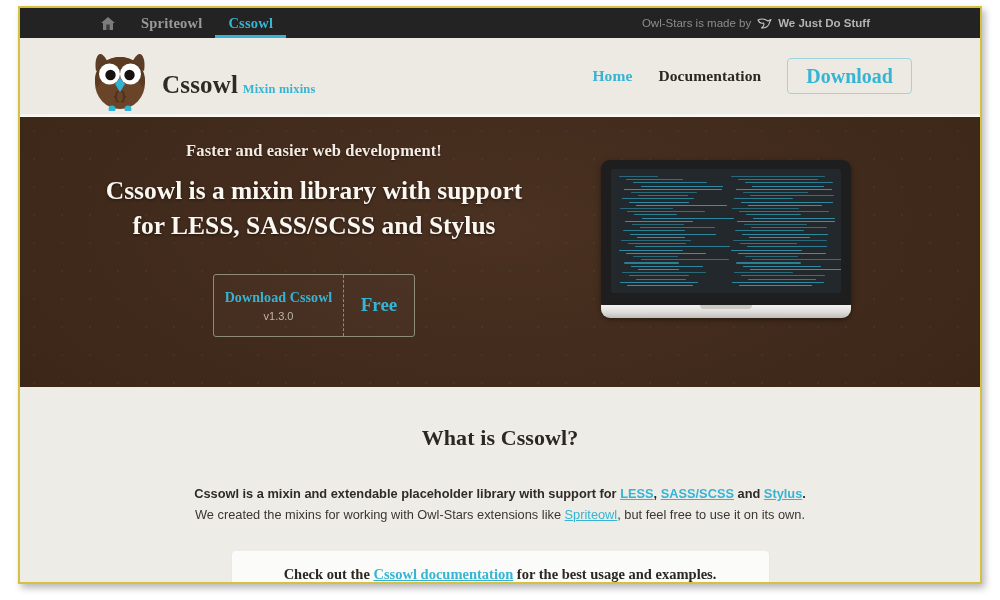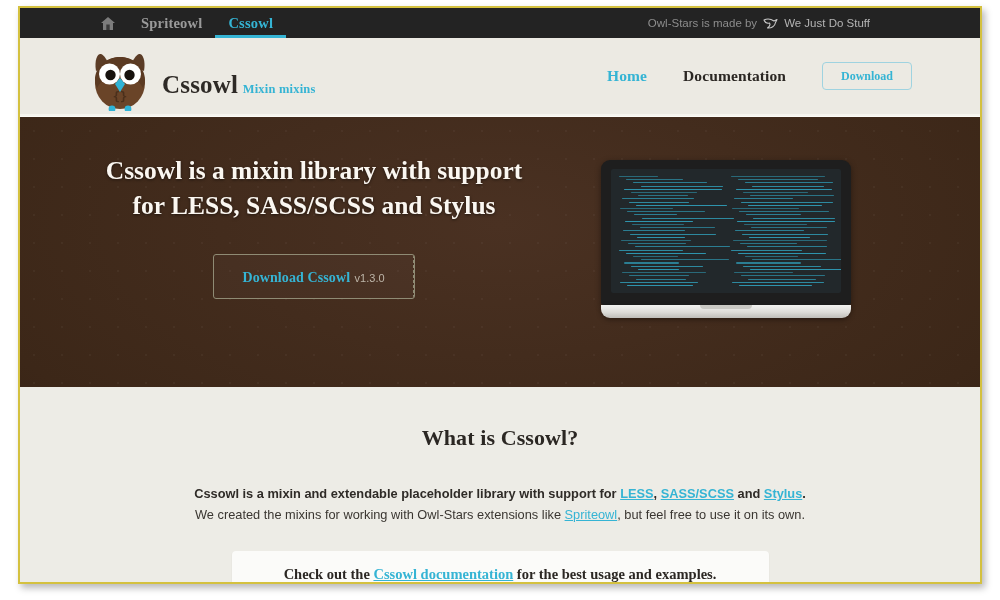--- a/index.html
+++ b/index.html
@@ -57,21 +57,21 @@
     height: 3px; background: #35b4d4;
   }
 
   .topbar-right {
     display: flex; align-items: center; gap: 5px;
     padding-right: 110px;
     font-size: 11.5px; color: #8d8d8d;
     font-family: "Liberation Sans", sans-serif;
   }
   .wjds-icon { display: block; width: 17px; height: 13px; }
-  .wjds-name { color: #b4b4b4; }
+  .wjds-name { color: #b4b4b4; font-weight: bold; }
 
   
   .header {
     position: relative;
     height: 78px;
     background: #eceae3;
     display: flex;
     align-items: center;
     justify-content: space-between;
     padding: 0 68px 0 68px;
@@ -91,33 +91,33 @@
   .brand-tag {
     font-family: "Liberation Serif", serif;
     font-weight: bold;
     font-size: 12.5px;
     color: #35b4d4;
     text-align: right;
     margin-top: 3px;
     letter-spacing: .2px;
   }
 
-  .mainnav { display: flex; align-items: center; gap: 36px; }
+  .mainnav { display: flex; align-items: center; gap: 26px; }
   .nav-link {
     font-family: "Liberation Serif", serif;
     font-weight: bold;
     font-size: 15.5px;
     color: #2b2723;
     letter-spacing: .1px;
   }
   .nav-link.active { color: #35b4d4; }
   .nav-btn {
     font-family: "Liberation Serif", serif;
     font-weight: bold;
-    font-size: 12px;
+    font-size: 20px;
     color: #35b4d4;
     border: 1px solid #9fd3e0;
     border-radius: 4px;
     padding: 7px 18px;
     background: transparent;
     line-height: 1;
   }
 
   
   .hero {
@@ -345,27 +345,29 @@
       <a class="nav-link active">Home</a>
       <a class="nav-link">Documentation</a>
       <a class="nav-btn">Download</a>
     </div>
   </div>
 
   <div class="hero">
     <div class="hero-inner">
 
       <div class="hero-left">
+        <div class="hero-kicker">Faster and easier web development!</div>
         <div class="hero-title">Cssowl is a mixin library with support for LESS, SASS/SCSS and Stylus</div>
 
         <a class="dl-wrap">
           <span class="dl-main">
             <span class="dl-main-label">Download Cssowl</span>
             <span class="dl-version">v1.3.0</span>
           </span>
+          <span class="dl-free">Free</span>
         </a>
       </div>
 
       <div class="hero-right">
         <div class="laptop">
           <div class="laptop-lid">
             <div class="laptop-screen">
               <div class="code-col" id="code-col-left">
                   <div class="code-line" style="width: 38%; margin-left: 0%; opacity: 0.55;"></div>
                   <div class="code-line" style="width: 55%; margin-left: 7%; opacity: 0.64;"></div>

